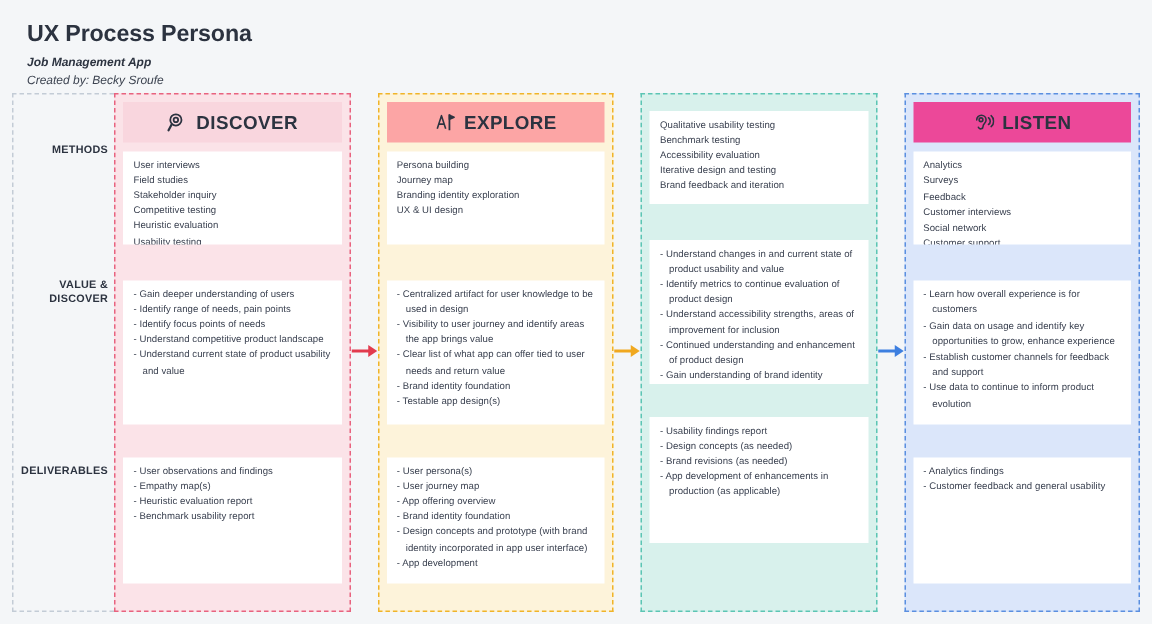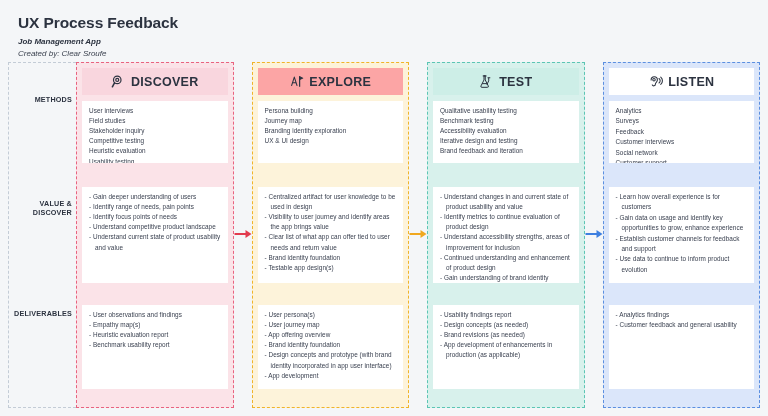--- a/index.html
+++ b/index.html
@@ -39,21 +39,21 @@
     border-bottom: 1px dashed #c3ccd6;
   }
   .rowlabel {
     position: absolute; right: 4px;
     text-align: right;
     font-size: 7.2px; font-weight: bold; color: #2c3340;
     letter-spacing: 0.2px; line-height: 1.25;
     width: 62px;
   }
   .rl-methods     { top: 32px; }
-  .rl-value       { top: 136px; }
+  .rl-value       { top: 122px; }
   .rl-deliver     { top: 246px; }
 
   
   .cols { flex: 1; display: flex; position: relative; }
   .colwrap { flex: 1; display: flex; position: relative; }
   .column {
     flex: 1;
     border: 1.4px dashed #999;
     display: flex; flex-direction: column;
     padding: 5px;
@@ -69,21 +69,21 @@
   .colhead {
     background: #f6d5dd;
     height: 27px;
     display: flex; align-items: center; justify-content: center;
     gap: 5px;
     flex: 0 0 27px;
   }
   .col-discover .colhead { background: #f9d6de; }
   .col-explore  .colhead { background: #fca5a5; }
   .col-test     .colhead { background: #cdeee7; }
-  .col-listen   .colhead { background: #ffffff; }
+  .col-listen   .colhead { background: #ec4899; }
 
   .colhead .htext {
     font-size: 12.5px; font-weight: bold; color: #2c3340;
     letter-spacing: 0.3px;
   }
   .colhead .hicon { display: flex; align-items: center; }
   .colhead .hicon svg { display: block; }
 
   
   .card {
@@ -125,23 +125,23 @@
   .arrow-yellow .headt { border-left: 6px solid #f0a81f; }
   .arrow-blue .shaft   { background: #3d7fe0; }
   .arrow-blue .headt   { border-left: 6px solid #3d7fe0; }
 </style>
 </head>
 <body>
 
 <div class="page">
 
   <div class="titleblock">
-    <div class="title">UX Process Feedback</div>
+    <div class="title">UX Process Persona</div>
     <div class="subtitle">Job Management App</div>
-    <div class="byline">Created by: Clear Sroufe</div>
+    <div class="byline">Created by: Becky Sroufe</div>
   </div>
 
   <div class="grid">
 
     <div class="rowlabels">
       <div class="rowlabel rl-methods">METHODS</div>
       <div class="rowlabel rl-value">
         <span>VALUE &amp;</span><br>
         <span>DISCOVER</span>
       </div>
@@ -244,32 +244,20 @@
 
       <div class="gap">
         <div class="arrow arrow-yellow">
           <div class="shaft"></div>
             <div class="headt"></div>
         </div>
       </div>
 
       <div class="colwrap">
         <div class="column col-test">
-          <div class="colhead">
-            <span class="hicon">
-              <svg width="15" height="15" viewBox="0 0 24 24" fill="none" stroke="#2c3340" stroke-width="1.6">
-                <path d="M8 3 L8 9.5 L3.2 19 A1.6 1.6 0 0 0 4.6 21.3 L13.4 21.3 A1.6 1.6 0 0 0 14.8 19 L10 9.5 L10 3 Z" stroke-linejoin="round"></path>
-                <line x1="6.8" y1="3" x2="11.2" y2="3" stroke-width="1.9" stroke-linecap="round"></line>
-                <path d="M15.5 6 L15.5 11 L12.6 17" stroke-linejoin="round"></path>
-                <line x1="14.3" y1="6" x2="17.4" y2="6" stroke-width="1.7" stroke-linecap="round"></line>
-                <line x1="5" y1="15.4" x2="13" y2="15.4"></line>
-              </svg>
-            </span>
-            <span class="htext">TEST</span>
-          </div>
           <div class="card slot-methods">
             <ul>
                 <li>Qualitative usability testing</li>
                 <li>Benchmark testing</li>
                 <li>Accessibility evaluation</li>
                 <li>Iterative design and testing</li>
                 <li>Brand feedback and iteration</li>
               </ul>
           </div>
           <div class="card bulleted slot-value">

